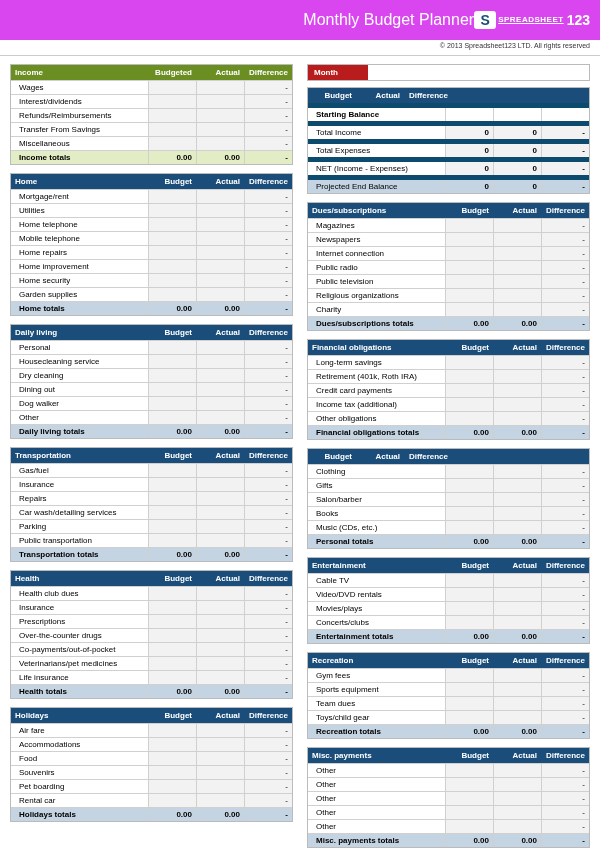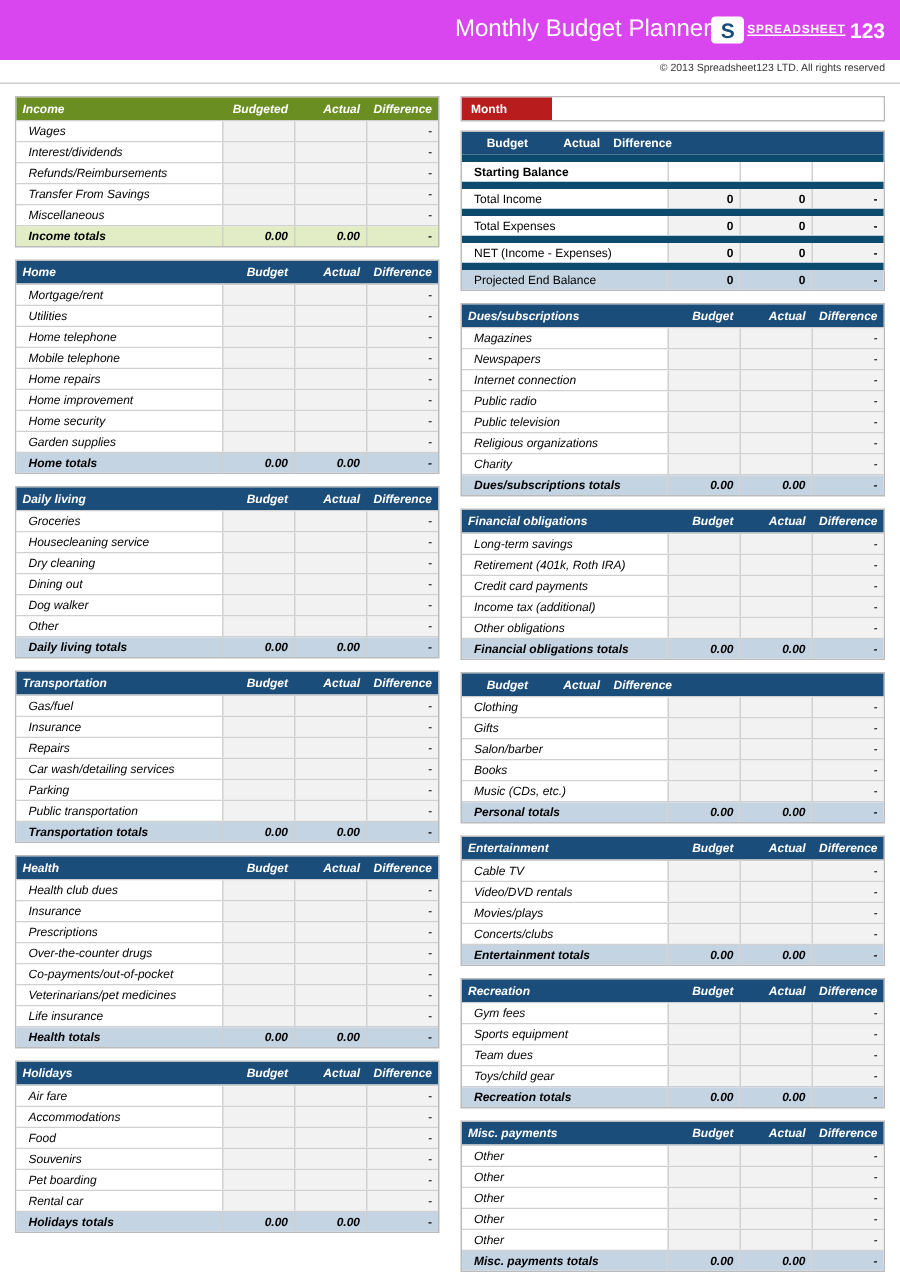--- a/index.html
+++ b/index.html
@@ -6,21 +6,21 @@
   body { font-family: Arial, sans-serif; font-size: 8px; background: #fff; width: 600px; }
   .header { background: #d946ef; color: #fff; padding: 6px 10px; display: flex; justify-content: flex-end; align-items: center; height: 40px; }
   .header h1 { font-size: 16px; font-weight: normal; }
   .logo { display: flex; align-items: center; gap: 2px; }
   .logo-icon { width: 22px; height: 18px; border: 2px solid #fff; border-radius: 3px; display: flex; align-items: center; justify-content: center; font-weight: bold; font-size: 14px; background: #fff; color: #1a4d7a; }
   .logo-text { display: flex; flex-direction: row; line-height: 1; font-size: 8px; font-weight: bold; letter-spacing: 0.5px; text-decoration: underline; }
   .logo-num { font-size: 14px; font-weight: bold; margin-left: 1px; }
   .copyright { text-align: right; font-size: 7px; color: #333; padding: 2px 10px 6px; border-bottom: 1px solid #ccc; margin-bottom: 8px; }
   .columns { display: flex; gap: 14px; padding: 0 10px 10px; }
   .col { flex: 1; }
-  .section { margin-bottom: 8px; border: 1px solid #bbb; font-style: italic; }
+  .section { margin-bottom: 8px; border: 1px solid #bbb; }
   .section-header { display: flex; color: #fff; font-weight: bold; }
   .section-header.green { background: #6b8e23; }
   .section-header.blue { background: #1a4d7a; }
   .section-header .label { flex: 1; padding: 3px 4px; }
   .section-header .col-h { width: 48px; text-align: right; padding: 3px 4px; }
   .row { display: flex; border-top: 1px solid #d0d0d0; }
   .row .label { flex: 1; padding: 2px 4px 2px 8px; background: #fff; }
   .row .cell { width: 48px; text-align: right; padding: 2px 4px; background: #f2f2f2; border-left: 1px solid #d0d0d0; min-height: 13px; }
   .row.totals { font-weight: bold; }
   .row.totals.green .label, .row.totals.green .cell { background: #e2edc5; }
@@ -164,21 +164,21 @@
         </div>
       </div>
       <div class="section">
         <div class="section-header blue">
           <div class="label">Daily living</div>
           <div class="col-h">Budget</div>
           <div class="col-h">Actual</div>
           <div class="col-h">Difference</div>
         </div>
         <div class="row">
-          <div class="label">Groceries</div>
+          <div class="label">Personal</div>
           <div class="cell"></div>
           <div class="cell"></div>
           <div class="cell">-</div>
         </div>
         <div class="row">
           <div class="label">Housecleaning service</div>
           <div class="cell"></div>
           <div class="cell"></div>
           <div class="cell">-</div>
         </div>

